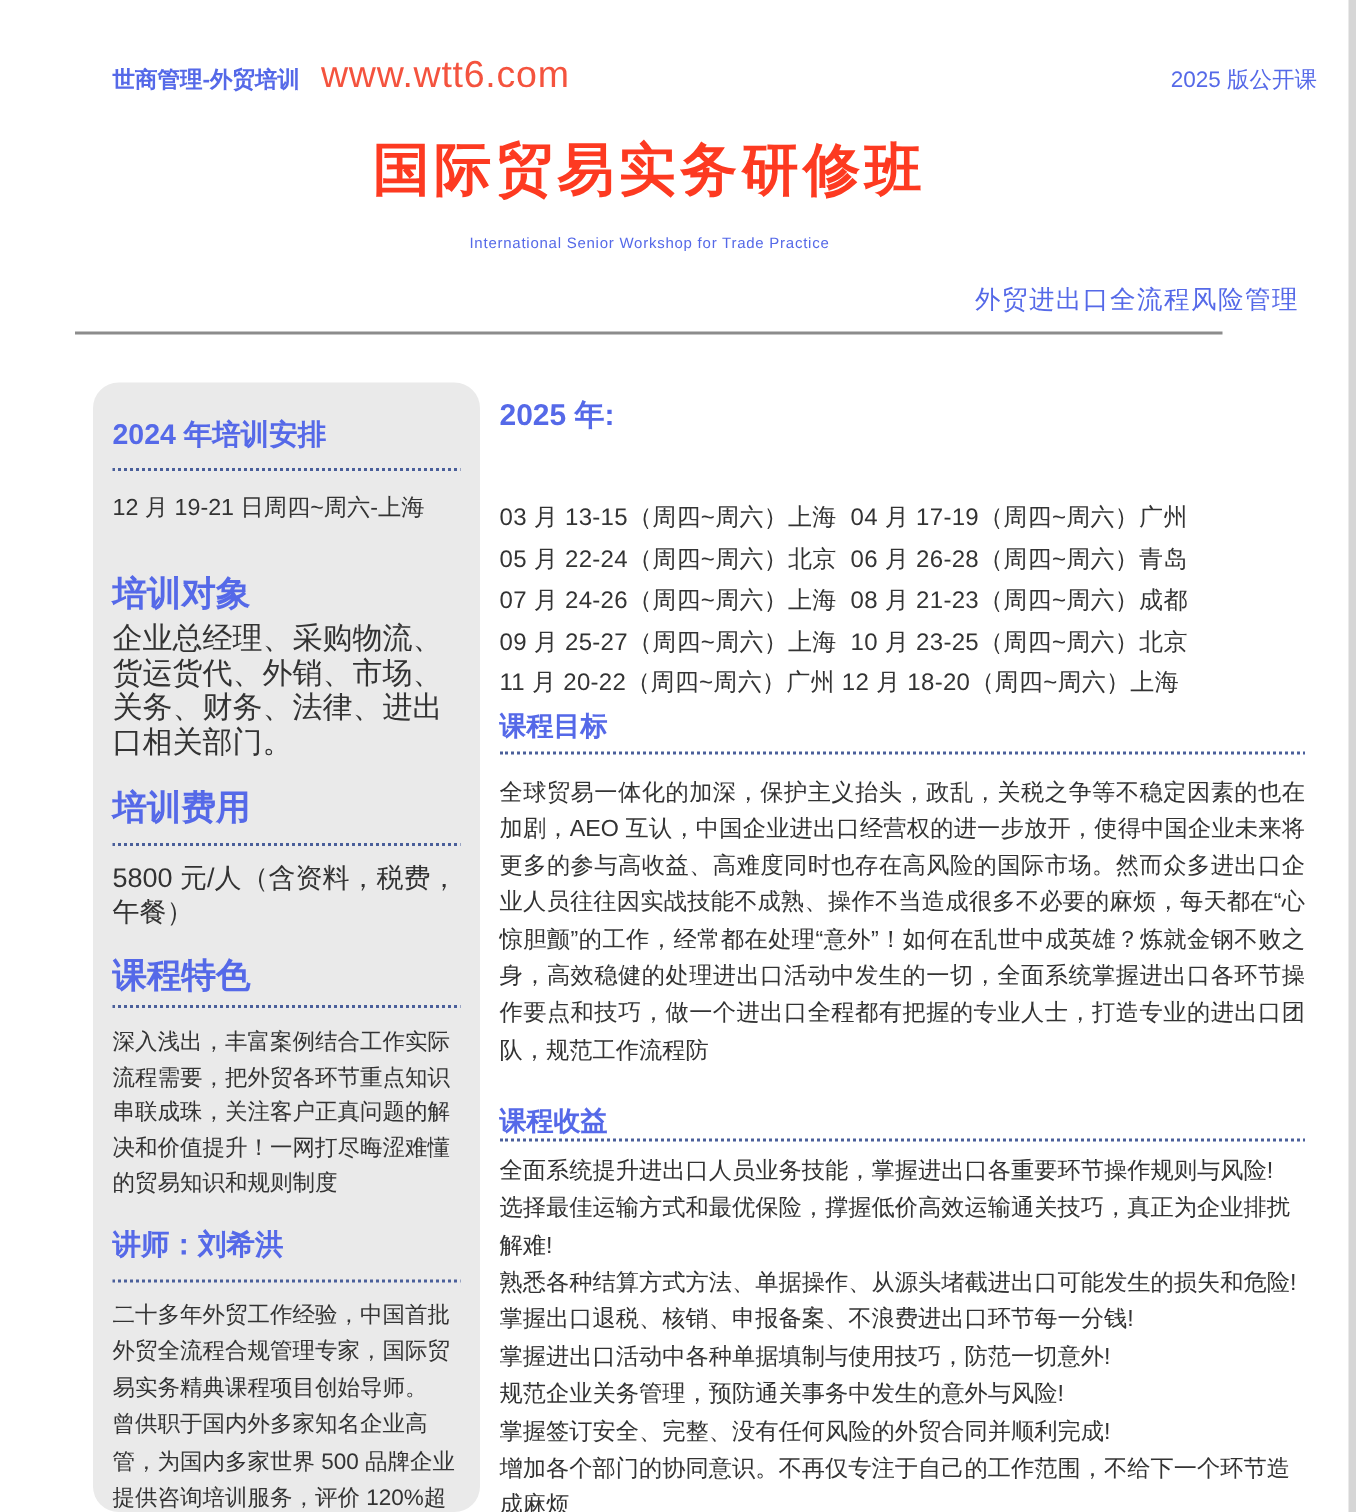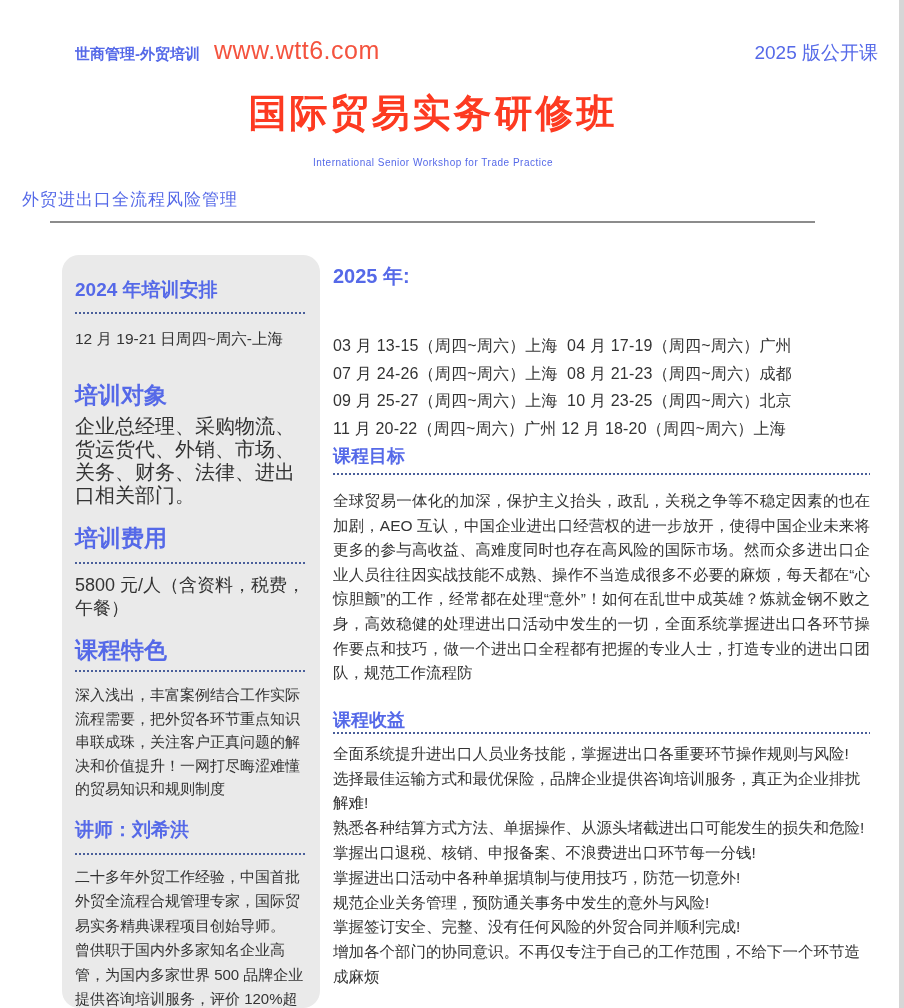--- a/index.html
+++ b/index.html
@@ -25,32 +25,32 @@
     position:absolute;right:0;top:0;width:5px;height:1008px;
     background:var(--scrollbar);
   }
   
   .topbar{
     position:absolute;left:75px;top:36px;right:26px;
     display:flex;align-items:baseline;
   }
   .brand{font-size:15px;font-weight:700;color:var(--accent-blue);}
   .site-top{font-size:25px;color:var(--site-red);margin-left:14px;letter-spacing:.5px;}
-  .edition{font-size:19px;color:var(--accent-blue);margin-left:auto;}
+  .edition{font-size:15px;color:var(--accent-blue);margin-left:auto;}
   .main-title{
     position:absolute;left:0;top:88px;width:866px;text-align:center;
     font-size:38px;font-weight:700;color:var(--title-red);letter-spacing:3px;
   }
   .sub-en{
     position:absolute;left:0;top:157px;width:866px;text-align:center;
     font-size:10px;color:var(--accent-blue);letter-spacing:.5px;
   }
   .sub-cn{
-    position:absolute;left:0;top:188px;width:866px;text-align:left;
-    font-size:17px;color:var(--accent-blue);letter-spacing:1px;padding-left:22px;
+    position:absolute;left:0;top:188px;width:866px;text-align:right;
+    font-size:17px;color:var(--accent-blue);letter-spacing:1px;
   }
   .divider{
     position:absolute;left:50px;top:221px;width:765px;height:2px;
     background:var(--divider);border:0;
   }
   
   .dotted{
     height:2px;width:100%;
     background-image:repeating-linear-gradient(to right,var(--dotted) 0 2px,transparent 2px 4px);
   }
@@ -132,34 +132,35 @@
   <div class="sb-bio">二十多年外贸工作经验，中国首批外贸全流程合规管理专家，国际贸易实务精典课程项目创始导师。</div>
   <div class="sb-bio2">曾供职于国内外多家知名企业高管，为国内多家世界 500 品牌企业提供咨询培训服务，评价 120%超满意专家讲师。</div>
 
   <div class="sidebar-site">www.wtt6.com</div>
 </aside>
 
 <main class="main-col">
   <h2>2025 年:</h2>
   <div class="schedule">
       <div class="schedule-row">03 月 13-15（周四~周六）上海  04 月 17-19（周四~周六）广州</div>
+      <div class="schedule-row">05 月 22-24（周四~周六）北京  06 月 26-28（周四~周六）青岛</div>
       <div class="schedule-row">07 月 24-26（周四~周六）上海  08 月 21-23（周四~周六）成都</div>
       <div class="schedule-row">09 月 25-27（周四~周六）上海  10 月 23-25（周四~周六）北京</div>
       <div class="schedule-row">11 月 20-22（周四~周六）广州 12 月 18-20（周四~周六）上海</div>
     </div>
 
   <h3 class="h-objectives">课程目标</h3>
   <div class="dotted after-objectives"></div>
   <p class="objectives-text">全球贸易一体化的加深，保护主义抬头，政乱，关税之争等不稳定因素的也在加剧，AEO 互认，中国企业进出口经营权的进一步放开，使得中国企业未来将更多的参与高收益、高难度同时也存在高风险的国际市场。然而众多进出口企业人员往往因实战技能不成熟、操作不当造成很多不必要的麻烦，每天都在“心惊胆颤”的工作，经常都在处理“意外”！如何在乱世中成英雄？炼就金钢不败之身，高效稳健的处理进出口活动中发生的一切，全面系统掌握进出口各环节操作要点和技巧，做一个进出口全程都有把握的专业人士，打造专业的进出口团队，规范工作流程防</p>
 
   <h3 class="h-benefits">课程收益</h3>
   <div class="dotted after-benefits"></div>
   <div class="benefits">
       <div class="benefit-item">全面系统提升进出口人员业务技能，掌握进出口各重要环节操作规则与风险!</div>
-      <div class="benefit-item">选择最佳运输方式和最优保险，品牌企业提供咨询培训服务，真正为企业排扰解难!</div>
+      <div class="benefit-item">选择最佳运输方式和最优保险，撑握低价高效运输通关技巧，真正为企业排扰解难!</div>
       <div class="benefit-item">熟悉各种结算方式方法、单据操作、从源头堵截进出口可能发生的损失和危险!</div>
       <div class="benefit-item">掌握出口退税、核销、申报备案、不浪费进出口环节每一分钱!</div>
       <div class="benefit-item">掌握进出口活动中各种单据填制与使用技巧，防范一切意外!</div>
       <div class="benefit-item">规范企业关务管理，预防通关事务中发生的意外与风险!</div>
       <div class="benefit-item">掌握签订安全、完整、没有任何风险的外贸合同并顺利完成!</div>
       <div class="benefit-item">增加各个部门的协同意识。不再仅专注于自己的工作范围，不给下一个环节造成麻烦</div>
     </div>
 </main>
 
 </body></html>

